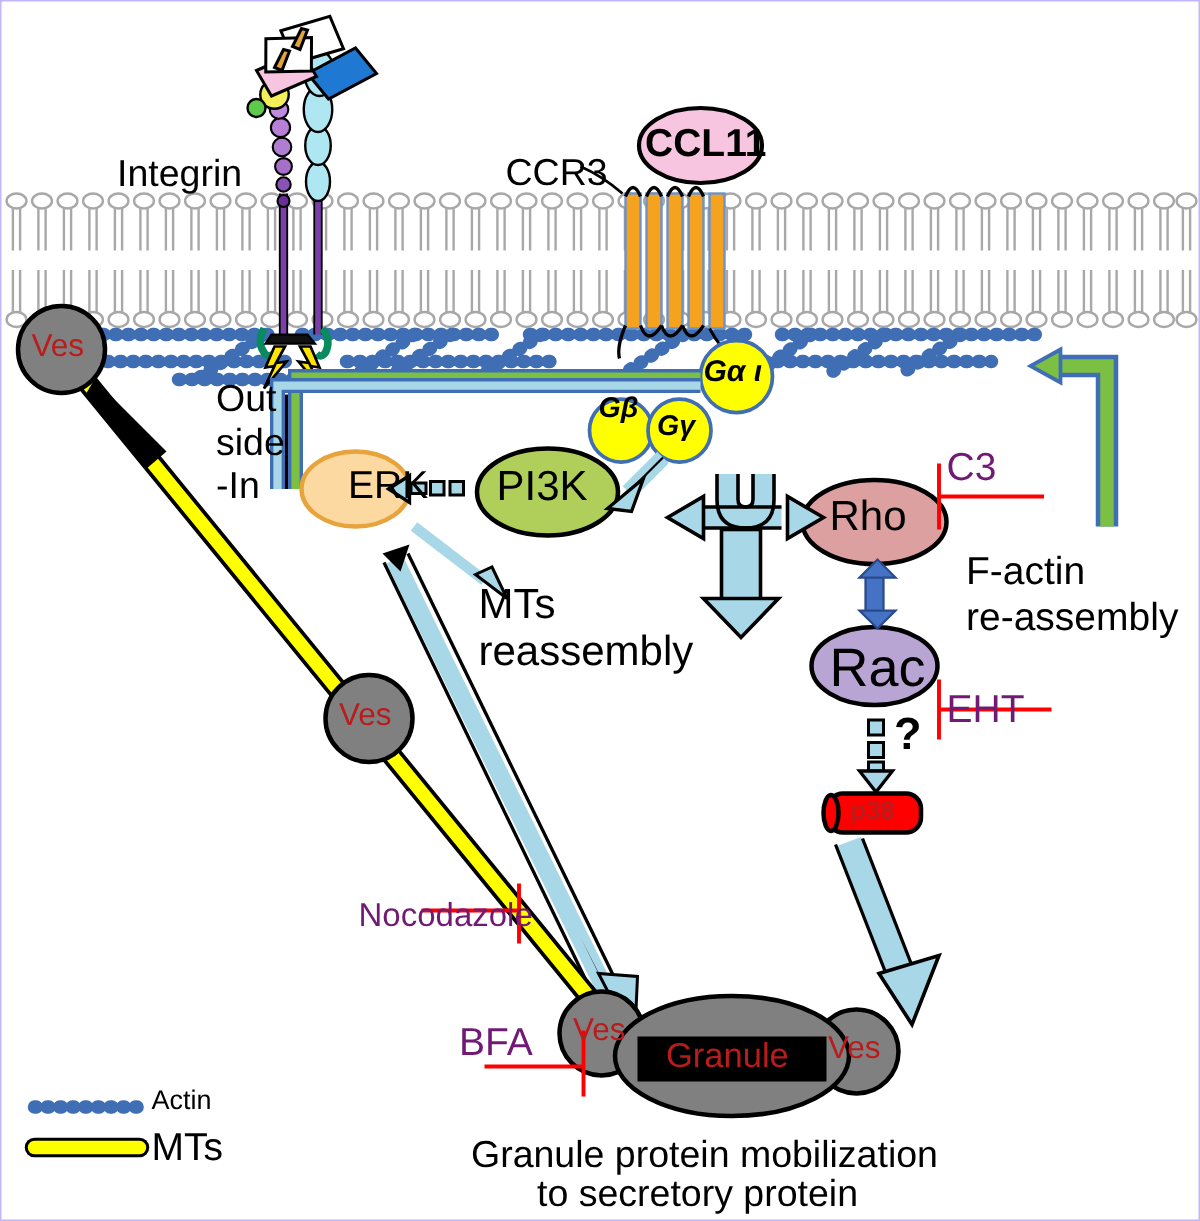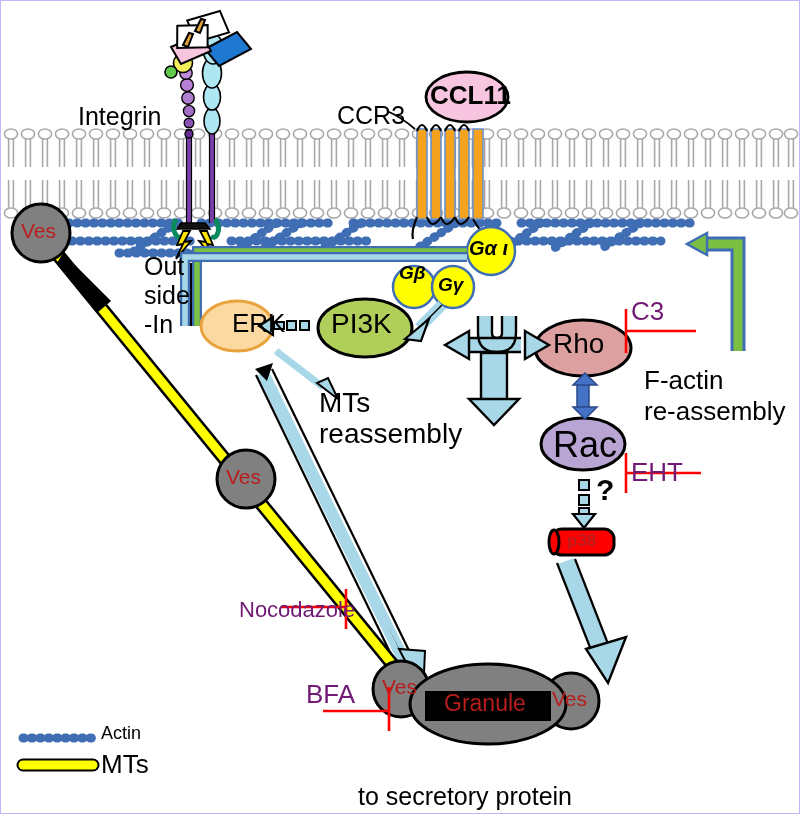--- a/index.html
+++ b/index.html
@@ -403,18 +403,19 @@
 <span class="lbl red" style="left:630px;top:458px;font-size:26px;text-align:center;">EHT</span>
 <span class="lbl red" style="left:200px;top:598px;font-size:22px;margin-left:38px;">Nocodazole</span>
 <span class="lbl red" style="left:305px;top:680px;font-size:26px;">BFA</span>
 
 <span class="lbl white" style="left:20px;top:219px;font-size:21px;">Ves</span>
 <span class="lbl white" style="left:225px;top:465px;font-size:21px;">Ves</span>
 <span class="lbl white" style="left:381px;top:675px;font-size:21px;">Ves</span>
 <span class="lbl white" style="left:551px;top:687px;font-size:21px;">Ves</span>
 <span class="lbl white" style="left:443px;top:691px;font-size:23px;">Granule</span>
 
+<span class="lbl black" style="left:313px;top:757px;font-size:25px;">Granule protein mobilization</span>
 <span class="lbl black" style="left:357px;top:783px;font-size:25px;">to secretory protein</span>
 
 <span class="lbl black" style="left:100px;top:723px;font-size:18px;">Actin</span>
 <span class="lbl black" style="left:100px;top:750px;font-size:26px;">MTs</span>
 
 </div>
 
 </body></html>

